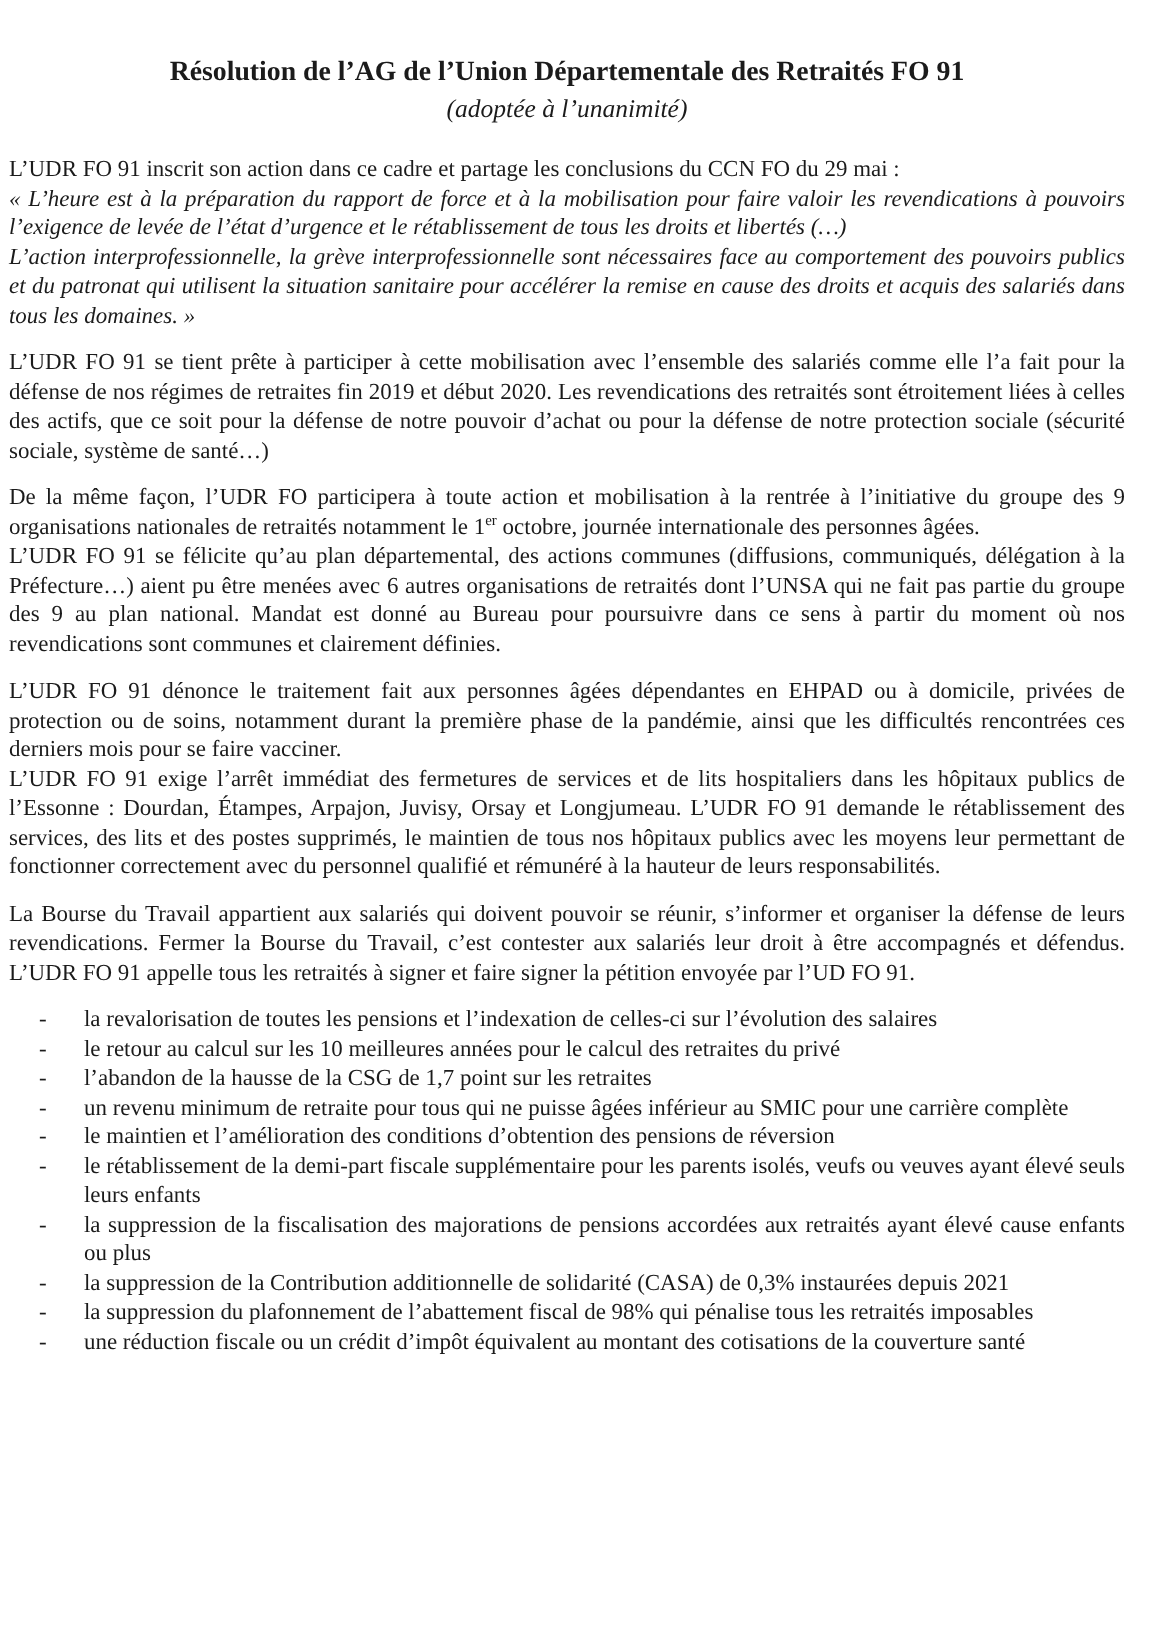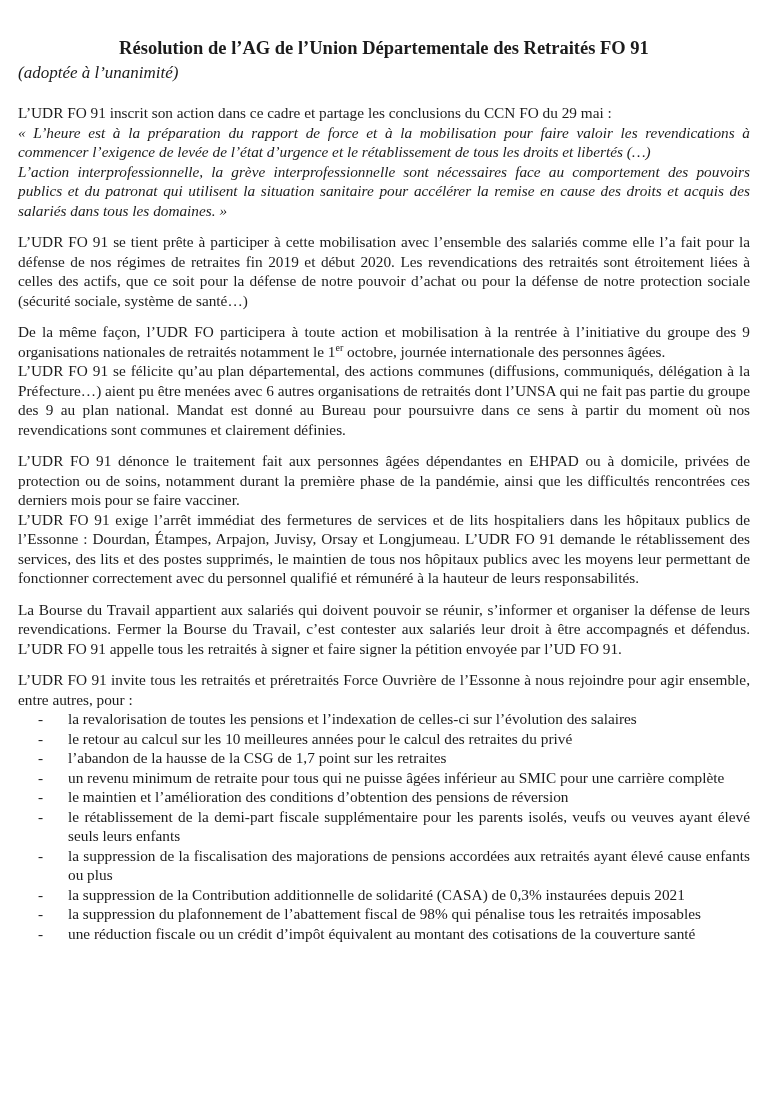--- a/index.html
+++ b/index.html
@@ -5,39 +5,39 @@
   html, body {
     margin: 0;
     padding: 0;
     background: #ffffff;
   }
   .page {
     position: relative;
     width: 768px;
     height: 1100px;
     box-sizing: border-box;
-    padding: 36px 18px 0 18px;
+    padding: 36px 18px 0 6px;
     background: #ffffff;
     font-family: "Liberation Serif", "DejaVu Serif", serif;
     color: #1b1b1b;
     overflow: hidden;
   }
   .doc-title {
     margin: 0 0 2px 0;
     font-size: 18.5px;
     line-height: 24px;
     font-weight: bold;
     text-align: center;
   }
   .doc-subtitle {
     margin: 0 0 20px 0;
     font-size: 17px;
     line-height: 21px;
     font-style: italic;
-    text-align: left;
+    text-align: center;
   }
   .group {
     margin: 0 0 12px 0;
   }
   .para {
     margin: 0;
     font-size: 15.3px;
     line-height: 19.5px;
     text-align: justify;
   }
@@ -71,21 +71,21 @@
 <body>
 
 <div class="page">
 
   <h1 class="doc-title">Résolution de l’AG de l’Union Départementale des Retraités FO 91</h1>
   <div class="doc-subtitle">(adoptée à l’unanimité)</div>
 
 
   <div class="group">
     <p class="para">L’UDR FO 91 inscrit son action dans ce cadre et partage les conclusions du CCN FO du 29 mai :</p>
-    <p class="para italic">« L’heure est à la préparation du rapport de force et à la mobilisation pour faire valoir les revendications à commencer l’exigence de levée de l’état d’urgence et le rétablissement de tous les droits et libertés (…)</p>
+    <p class="para italic">« L’heure est à la préparation du rapport de force et à la mobilisation pour faire valoir les revendications à pouvoirs l’exigence de levée de l’état d’urgence et le rétablissement de tous les droits et libertés (…)</p>
     <p class="para italic">L’action interprofessionnelle, la grève interprofessionnelle sont nécessaires face au comportement des pouvoirs publics et du patronat qui utilisent la situation sanitaire pour accélérer la remise en cause des droits et acquis des salariés dans tous les domaines. »</p>
   </div>
 
   <div class="group">
     <p class="para">L’UDR FO 91 se tient prête à participer à cette mobilisation avec l’ensemble des salariés comme elle l’a fait pour la défense de nos régimes de retraites fin 2019 et début 2020. Les revendications des retraités sont étroitement liées à celles des actifs, que ce soit pour la défense de notre pouvoir d’achat ou pour la défense de notre protection sociale (sécurité sociale, système de santé…)</p>
   </div>
 
   <div class="group">
     <p class="para"><span>De la même façon, l’UDR FO participera à toute action et mobilisation à la rentrée à l’initiative du groupe des 9 organisations nationales de retraités notamment le 1</span><sup class="sup">er</sup><span> octobre, journée internationale des personnes âgées.</span></p>
     <p class="para">L’UDR FO 91 se félicite qu’au plan départemental, des actions communes (diffusions, communiqués, délégation à la Préfecture…) aient pu être menées avec 6 autres organisations de retraités dont l’UNSA qui ne fait pas partie du groupe des 9 au plan national. Mandat est donné au Bureau pour poursuivre dans ce sens à partir du moment où nos revendications sont communes et clairement définies.</p>
@@ -94,21 +94,20 @@
   <div class="group">
     <p class="para">L’UDR FO 91 dénonce le traitement fait aux personnes âgées dépendantes en EHPAD ou à domicile, privées de protection ou de soins, notamment durant la première phase de la pandémie, ainsi que les difficultés rencontrées ces derniers mois pour se faire vacciner.</p>
     <p class="para">L’UDR FO 91 exige l’arrêt immédiat des fermetures de services et de lits hospitaliers dans les hôpitaux publics de l’Essonne : Dourdan, Étampes, Arpajon, Juvisy, Orsay et Longjumeau. L’UDR FO 91 demande le rétablissement des services, des lits et des postes supprimés, le maintien de tous nos hôpitaux publics avec les moyens leur permettant de fonctionner correctement avec du personnel qualifié et rémunéré à la hauteur de leurs responsabilités.</p>
   </div>
 
   <div class="group">
     <p class="para">La Bourse du Travail appartient aux salariés qui doivent pouvoir se réunir, s’informer et organiser la défense de leurs revendications. Fermer la Bourse du Travail, c’est contester aux salariés leur droit à être accompagnés et défendus. L’UDR FO 91 appelle tous les retraités à signer et faire signer la pétition envoyée par l’UD FO 91.</p>
   </div>
 
   <div class="group">
-    <p class="para">L’UDR FO 91 invite tous les retraités et préretraités Force Ouvrière de l’Essonne à nous rejoindre pour agir ensemble, entre autres, pour :</p>
     <div class="list">
       <div class="list-item">
         <span class="bullet">-</span>
         <span class="li-text">la revalorisation de toutes les pensions et l’indexation de celles-ci sur l’évolution des salaires</span>
       </div>
       <div class="list-item">
         <span class="bullet">-</span>
         <span class="li-text">le retour au calcul sur les 10 meilleures années pour le calcul des retraites du privé</span>
       </div>
       <div class="list-item">

